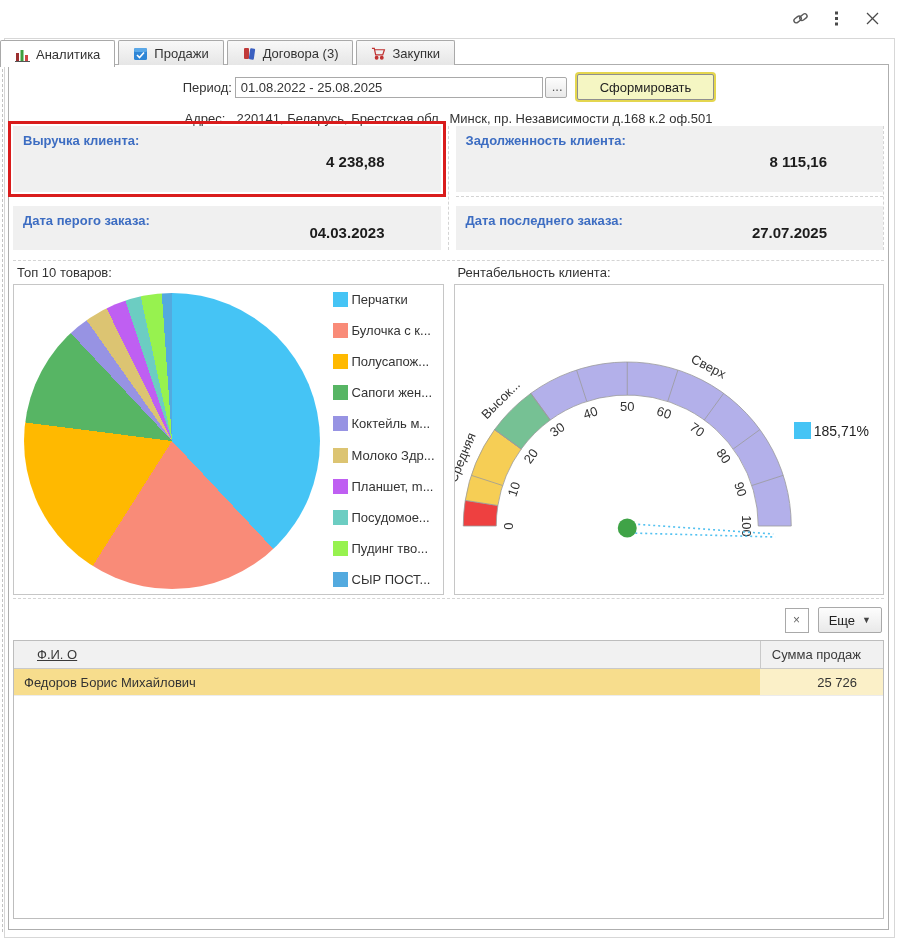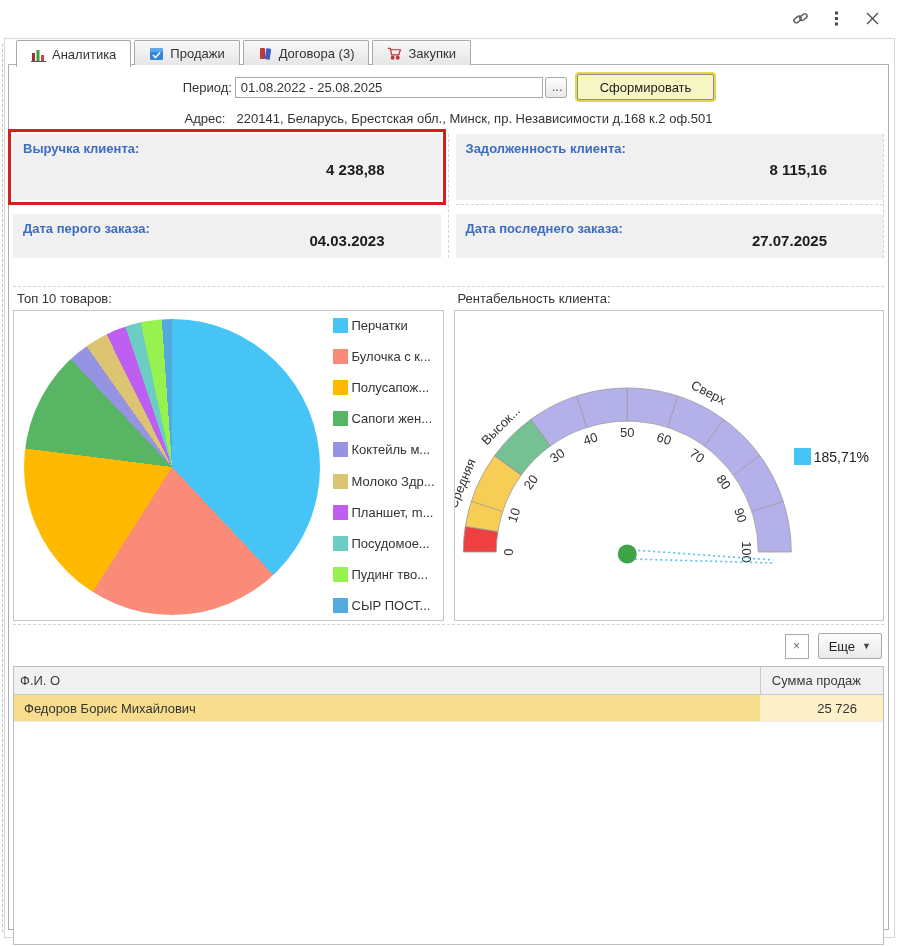--- a/index.html
+++ b/index.html
@@ -6,55 +6,55 @@
   body{width:899px;height:946px;overflow:hidden;position:relative;}
   .app{position:absolute;inset:0;background:#fff;}
   .app-frame{position:absolute;left:4px;right:4px;top:38px;bottom:8px;border:1px solid #d7d7d7;pointer-events:none;}
   .left-dash{position:absolute;left:2px;top:44px;bottom:14px;width:0;border-left:1px dashed #c3c3c3;}
 
   
   .titlebar{position:absolute;top:0;left:0;right:0;height:36px;display:flex;justify-content:flex-end;align-items:center;gap:14px;padding-right:16px;background:#fff;}
   .tb-btn{width:22px;height:22px;display:flex;align-items:center;justify-content:center;color:#555;cursor:pointer;}
 
   
-  .tabbar{position:absolute;top:40px;left:16px;right:8px;height:25px;display:flex;gap:3px;z-index:3;}
+  .tabbar{position:absolute;top:40px;left:0;right:8px;height:25px;display:flex;gap:3px;z-index:3;}
   .tab{display:flex;align-items:center;gap:6px;padding:0 14px;font-size:13px;color:#333;background:linear-gradient(#f8f8f8,#e6e6e6);border:1px solid #a9a9a9;border-bottom:none;border-radius:2px 2px 0 0;height:24px;cursor:pointer;}
   .tab.active{background:#fff;height:26px;position:relative;z-index:4;}
   .tab .ticon{width:15px;height:15px;display:inline-flex;}
 
   
   .panel{position:absolute;top:64px;left:8px;width:881px;height:866px;border:1px solid #aeaeae;background:#fff;box-sizing:border-box;}
 
   .row{display:flex;align-items:center;justify-content:center;}
   .period-row{margin:9px 8px 0 8px;}
   .flabel{font-size:13px;color:#333;width:52px;flex:0 0 auto;}
   .input{border:1px solid #a9a9a9;background:#fff;height:21px;display:flex;align-items:center;padding:0 5px;font-size:13px;color:#333;box-sizing:border-box;}
   .period-input{width:308px;}
   .btn{font-size:13px;color:#222;background:linear-gradient(#fdfdfd,#e9e9e9);border:1px solid #a9a9a9;border-radius:2px;height:23px;cursor:pointer;}
   .btn-ellipsis{width:22px;height:21px;margin-left:2px;color:#555;line-height:10px;}
   .btn-generate{margin-left:10px;height:26px;padding:0 22px;background:#f5f6c3;border:1px solid #8f8f8f;box-shadow:0 0 0 2px #e4d64f;border-radius:2px;}
   .address-row{margin:11px 8px 0 8px;font-size:13px;color:#333;}
   .address-row .flabel{width:52px;}
 
   
-  .kpi-grid{margin:8px 4px 0 4px;display:grid;grid-template-columns:1fr 1fr;column-gap:15px;position:relative;}
+  .kpi-grid{margin:0 4px 0 4px;display:grid;grid-template-columns:1fr 1fr;column-gap:15px;position:relative;}
   .kpi-col{display:flex;flex-direction:column;}
   .kpi-col.right{border-left:1px dashed #d4d4d4;padding-left:0;margin-left:-8px;padding-left:7px;}
   .kpi-grid{border-right:1px dashed #d4d4d4;}
   .kpi-cell{background:#f0f0f0;position:relative;padding:7px 10px;box-sizing:border-box;}
   .kpi-cell.r1{height:66px;}
   .kpi-cell.r2{height:44px;margin-top:9px;}
   .kpi-sep{border-bottom:1px dashed #d4d4d4;margin-top:4px;}
   .kpi-label{color:#3d6dc2;font-size:13px;font-weight:bold;}
   .kpi-value{position:absolute;right:56px;top:50%;transform:translateY(-38%);font-size:15px;font-weight:bold;color:#1c1c1c;}
   .kpi-cell.r2 .kpi-value{transform:translateY(-22%);}
   .kpi-cell.highlighted{outline:3px solid #d91c1c;outline-offset:2px;}
 
   
-  .charts{margin:28px 4px 0 4px;display:grid;grid-template-columns:1fr 1fr;column-gap:10px;border-bottom:1px dashed #d4d4d4;padding-bottom:3px;border-top:1px dashed #d4d4d4;padding-top:4px;}
+  .charts{margin:10px 4px 0 4px;display:grid;grid-template-columns:1fr 1fr;column-gap:10px;border-bottom:1px dashed #d4d4d4;padding-bottom:3px;border-top:1px dashed #d4d4d4;padding-top:4px;}
   .chart-title{font-size:13px;color:#333;margin:0 0 3px 4px;height:16px;}
   .chart-box{border:1px solid #c6c6c6;height:311px;position:relative;background:#fff;box-sizing:border-box;}
   .pie{position:absolute;left:10px;top:8px;width:296px;height:296px;border-radius:50%;}
   .pie-legend{position:absolute;right:4px;top:0;bottom:0;width:106px;display:flex;flex-direction:column;justify-content:space-between;padding:7px 0;box-sizing:border-box;}
   .pl-item{display:flex;align-items:center;gap:4px;font-size:13px;color:#333;white-space:nowrap;}
   .pl-swatch{width:15px;height:15px;flex:0 0 auto;}
   .gauge-svg{position:absolute;inset:0;width:100%;height:100%;}
   .gauge-legend{position:absolute;right:14px;top:137px;display:flex;align-items:center;gap:3px;font-size:14px;color:#222;}
   .gl-swatch{width:17px;height:17px;}
 
@@ -63,21 +63,21 @@
   .search{display:flex;height:25px;}
   .search input{width:216px;border:1px solid #a9a9a9;border-right:none;padding:0 6px;font-size:13px;color:#333;outline:none;box-sizing:border-box;font-family:inherit;}
   .search input::placeholder{color:#a6a6a6;}
   .search-clear{width:24px;border:1px solid #a9a9a9;background:#fff;color:#666;font-size:12px;cursor:pointer;}
   .btn-more{height:25px;padding:12px 10px;display:flex;align-items:center;gap:7px;}
   .caret{font-size:9px;color:#444;}
 
   
   .tbl{margin:7px 4px 0 4px;height:279px;border:1px solid #bdbdbd;background:#fff;font-size:13px;box-sizing:border-box;}
   .tbl-head{display:flex;background:#f1f1f1;border-bottom:1px solid #c9c9c9;height:27px;align-items:center;color:#3a3a3a;}
-  .th-name{flex:1;padding-left:6px;}
+  .th-name{flex:1;padding-left:23px;text-decoration:underline;}
   .th-amount{width:123px;border-left:1px solid #c9c9c9;height:100%;display:flex;align-items:center;justify-content:flex-end;padding-right:22px;box-sizing:border-box;}
   .tbl-row{display:flex;height:26px;align-items:flex-start;color:#333;border-bottom:1px solid #ececec;cursor:pointer;}
   .tbl-row.selected .cell-name{background:#f7dd8d;}
   .tbl-row.selected .cell-amount{background:#fbf0c8;}
   .cell-name{flex:1;height:100%;display:flex;align-items:center;padding-left:10px;box-sizing:border-box;}
   .cell-amount{width:123px;height:100%;display:flex;align-items:center;justify-content:flex-end;padding-right:26px;box-sizing:border-box;}
 </style>
 </head>
 <body>
 

